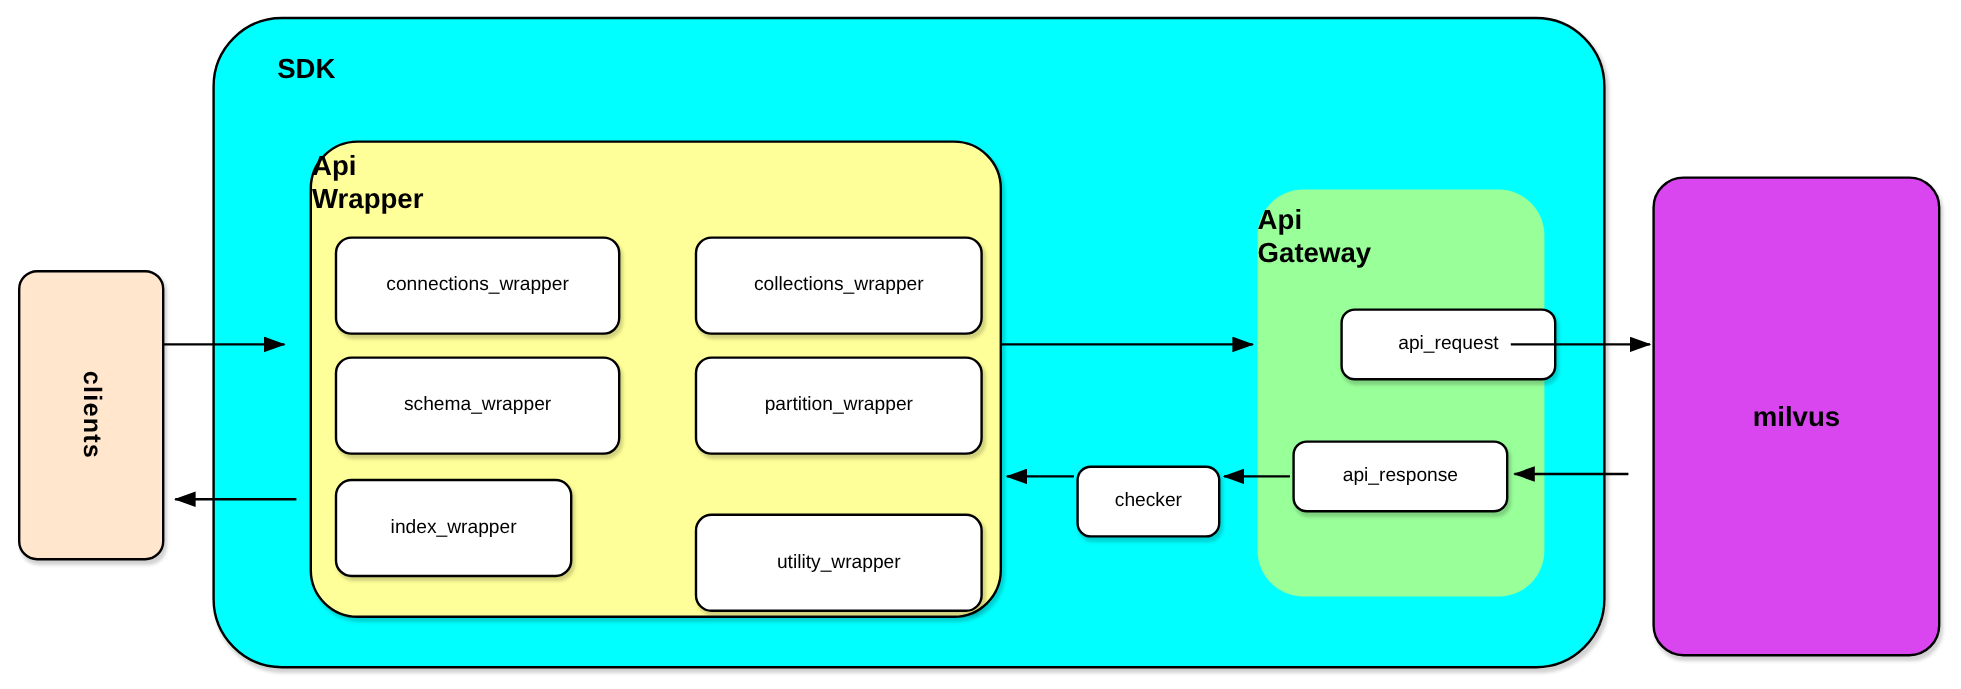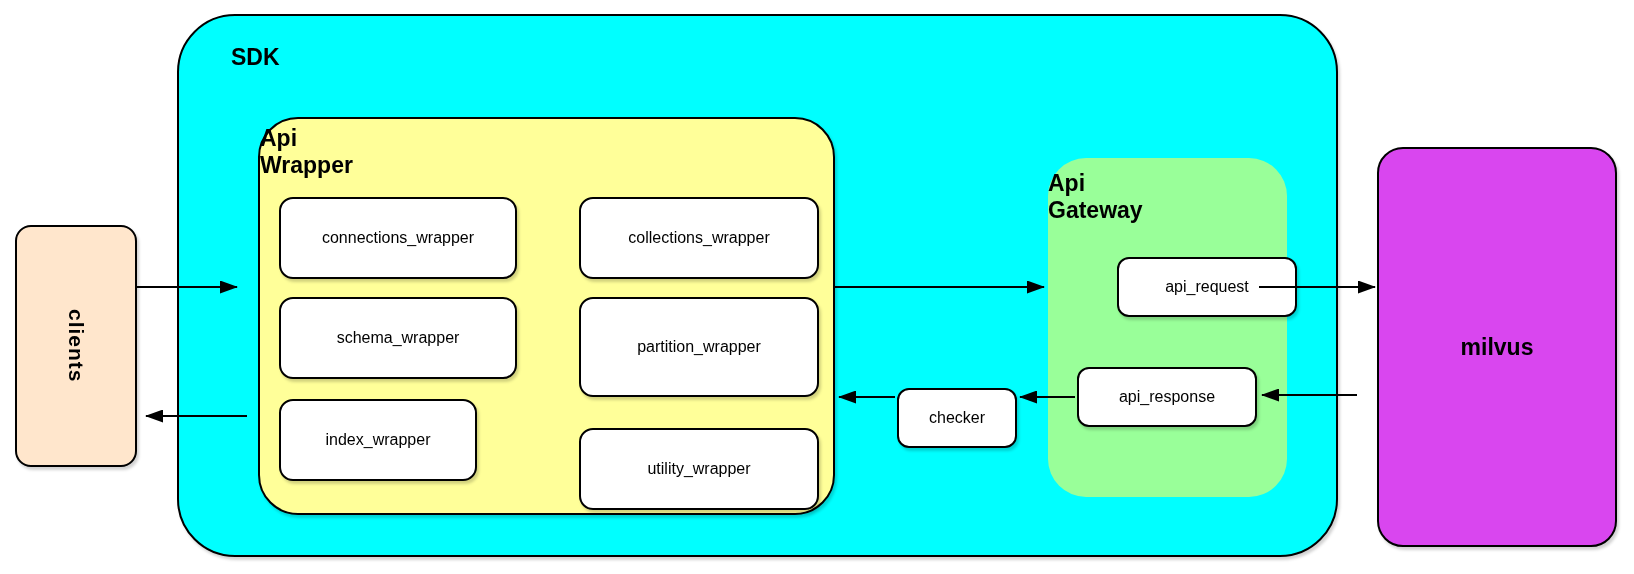--- a/index.html
+++ b/index.html
@@ -65,21 +65,21 @@
     background: #FFFF99; border-radius: 40px;
   }
   .api-wrapper-label { left: 0px; top: 6px; width: 128px; }
 
   .wrapper-item {
     background: #ffffff; border-radius: 14px;
   }
   .wi-0 { left: 19px;  top: 78px;  width: 238px; height: 82px; }
   .wi-1 { left: 319px; top: 78px;  width: 240px; height: 82px; }
   .wi-2 { left: 19px;  top: 178px; width: 238px; height: 82px; }
-  .wi-3 { left: 319px; top: 178px; width: 240px; height: 100px; }
+  .wi-3 { left: 319px; top: 178px; width: 240px; height: 82px; }
   .wi-4 { left: 19px;  top: 280px; width: 198px; height: 82px; }
   .wi-5 { left: 319px; top: 280px; width: 240px; height: 82px; margin-top: 29px; }
 
   
   .checker {
     left: 897px; top: 388px; width: 120px; height: 60px;
     background: #ffffff; border-radius: 12px;
   }
 
   

